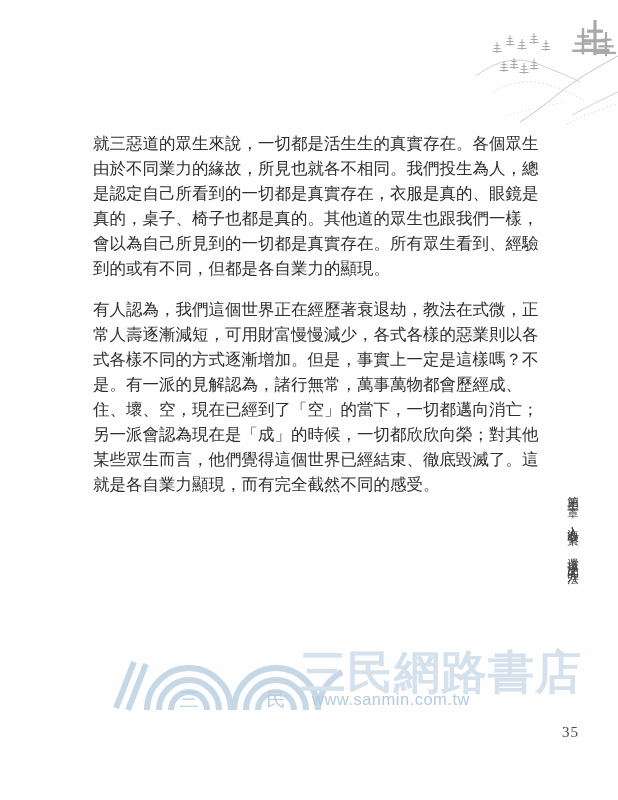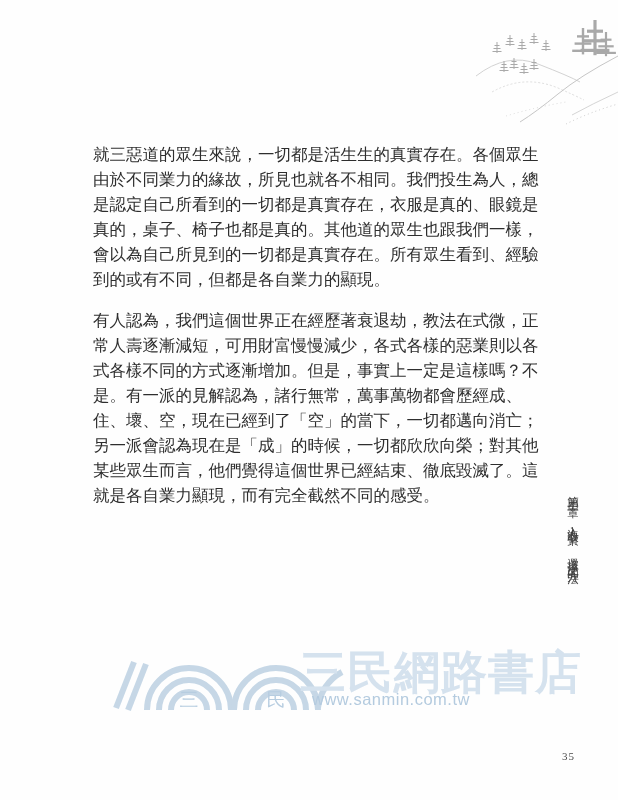--- a/index.html
+++ b/index.html
@@ -7,21 +7,21 @@
     position:relative; width:618px; height:800px; margin:0 auto;
     background:#fefefe; overflow:hidden;
     font-family:"Liberation Serif","DejaVu Serif",serif;
   }
   
   .illustration{ position:absolute; left:462px; top:14px; width:156px; height:122px; z-index:0; }
   
   .content{ position:absolute; left:93px; top:131px; width:450px; z-index:2; }
   .para{
     font-size:16.5px; line-height:25px; color:#2e2e2e;
-    white-space:pre-line; margin:11px 0 16px 0; letter-spacing:0;
+    white-space:pre-line; margin:0 0 16px 0; letter-spacing:0;
   }
   
   .watermark{ position:absolute; left:112px; top:646px; width:440px; height:72px; z-index:1; }
   .wm-logo{ position:absolute; left:0; top:0; }
   .wm-brand{
     position:absolute; left:188px; top:-4px; font-size:46px; font-weight:bold;
     letter-spacing:1px; color:#d5e2ee; white-space:nowrap;
   }
   .wm-url{
     position:absolute; left:200px; top:44px; font-size:16.5px; letter-spacing:.5px;
@@ -29,22 +29,22 @@
   }
   
   .chapter-vertical{
     position:absolute; left:565px; top:487px; height:262px; z-index:2;
     writing-mode:vertical-rl; text-orientation:mixed;
     font-size:11.5px; letter-spacing:2.5px; color:#3d3d3d; line-height:16px;
   }
   .chapter-vertical .gap{ margin-top:12px; }
   
   .page-number{
-    position:absolute; left:562px; top:750px; z-index:2;
-    font-size:11px; color:#4a4a4a; letter-spacing:1px;
+    position:absolute; left:562px; top:724px; z-index:2;
+    font-size:15px; color:#4a4a4a; letter-spacing:1px;
   }
 </style>
 </head>
 <body>
 
 <div class="page">
 
   <svg class="illustration" viewBox="0 0 156 122" fill="none" xmlns="http://www.w3.org/2000/svg">
     <defs>
       <g id="pine" stroke="#a9a9a9" stroke-width="1">

